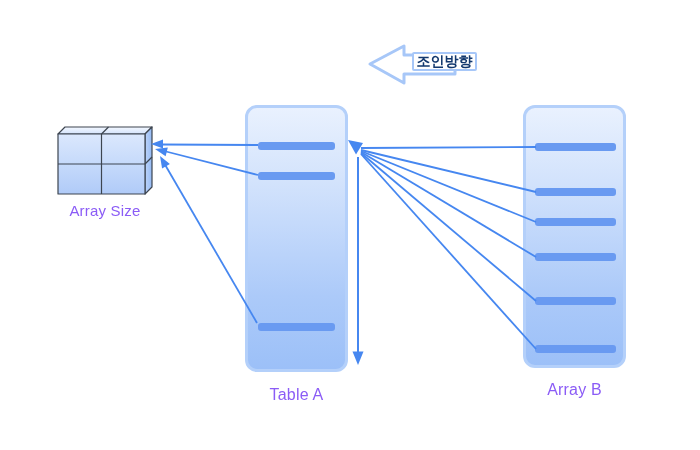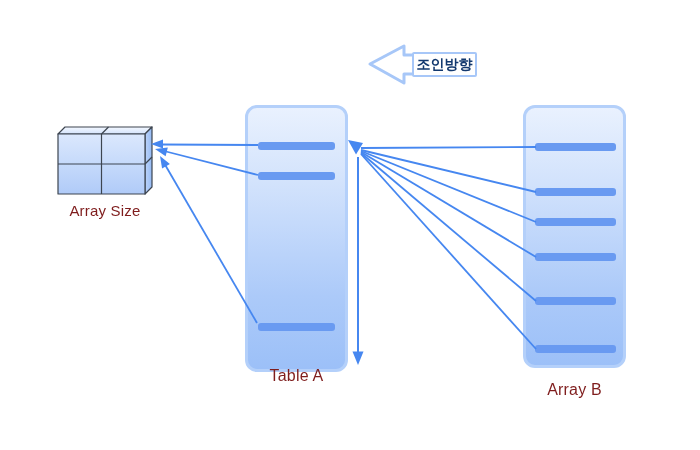--- a/index.html
+++ b/index.html
@@ -13,28 +13,28 @@
     background:linear-gradient(180deg,#e9f1fe 0%,#d3e3fc 28%,#accaf9 72%,#9cc0f8 100%);
   }
   #table-a{left:245px;top:105px;height:267px;}
   #table-b{left:523px;top:105px;height:263px;}
   .row-bar{
     position:absolute;height:8px;border-radius:3px;background:#699af1;
   }
   #table-a .row-bar{left:10px;width:77px;}
   #table-b .row-bar{left:9px;width:81px;}
   .diagram-label{
-    position:absolute;color:#7f1d1d;font-size:16px;font-weight:400;
+    position:absolute;color:#8b5cf6;font-size:16px;font-weight:400;
     text-align:center;letter-spacing:0.2px;white-space:nowrap;
   }
   #array-size-label{left:40px;top:202px;width:130px;font-size:15px;}
-  #table-a-label{left:245px;top:367px;width:103px;}
+  #table-a-label{left:245px;top:386px;width:103px;}
   #table-b-label{left:523px;top:381px;width:103px;}
   #join-direction-box{
-    position:absolute;left:412px;top:52px;width:65px;height:25px;box-sizing:border-box;
+    position:absolute;left:412px;top:52px;width:65px;height:19px;box-sizing:border-box;
     background:#ffffff;border:2px solid #a7c7f8;border-radius:2px;
     display:flex;align-items:center;justify-content:center;
     color:#12386e;font-size:14px;font-weight:700;z-index:3;
   }
   #vector-layer{position:absolute;left:0;top:0;z-index:2;}
 </style>
 </head>
 <body>
 
 <div id="canvas">

